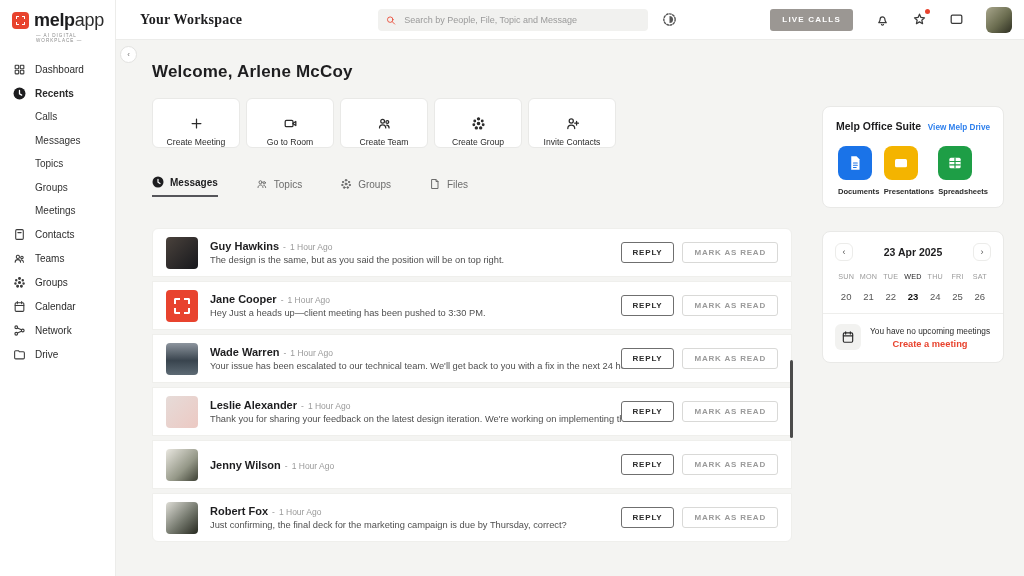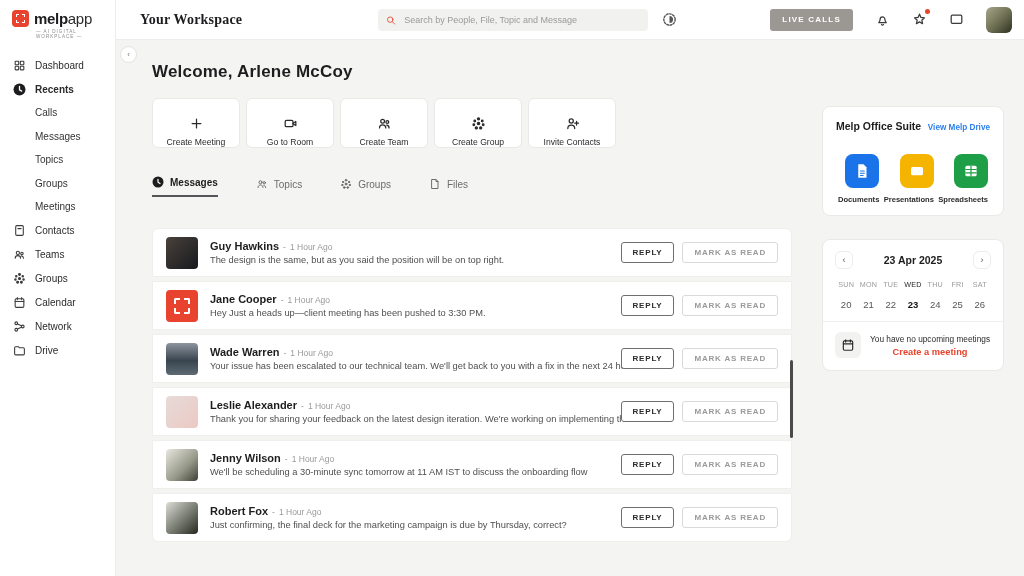--- a/index.html
+++ b/index.html
@@ -8,21 +8,21 @@
   svg{display:block}
   .icon svg{width:100%;height:100%;fill:none;stroke:currentColor;stroke-width:2;stroke-linecap:round;stroke-linejoin:round;}
 
   
   .sidebar{position:absolute;left:0;top:0;width:116px;height:576px;background:#fff;
            border-right:1px solid #ececea;box-sizing:border-box;z-index:3;}
   .brand{padding:10px 0 2px 12px;}
   .brand-row{display:flex;align-items:center;gap:5px;}
   .brand-mark{width:17px;height:17px;background:#e8432e;border-radius:4px;display:flex;align-items:center;justify-content:center;}
   .brand-mark span{width:7px;height:7px;border:1.6px dashed #fff;border-radius:1px;display:block;}
-  .brand-text{font-size:15px;letter-spacing:-0.3px;}
+  .brand-text{font-size:18px;letter-spacing:-0.3px;}
   .brand-text b{font-weight:700;}
   .brand-text i{font-style:normal;font-weight:400;color:#2b2b2b;}
   .tagline{font-size:4.6px;letter-spacing:1px;color:#8b8b8b;margin:2px 0 0 24px;}
   .nav{margin-top:12px;}
   .side-item{display:flex;align-items:center;gap:9px;height:24px;padding-left:13px;cursor:pointer;font-size:10px;color:#2b2b2b;}
   .side-item .sicon{width:13px;height:13px;color:#3c3c3c;flex:0 0 13px;}
   .side-item.active{font-weight:700;}
   .side-sub{padding-left:35px;height:23.5px;display:flex;align-items:center;font-size:10px;color:#333;cursor:pointer;}
   .clockbadge{width:13px;height:13px;}
   .clockbadge svg{width:100%;height:100%;}
@@ -81,21 +81,21 @@
   .scroll-thumb{position:absolute;left:674px;top:320px;width:3px;height:78px;background:#4b4b4b;border-radius:2px;cursor:pointer;}
 
   
   .rightcol{position:absolute;left:706px;top:66px;width:182px;}
   .panel{background:#fff;border:1px solid #e9e9e7;border-radius:8px;box-sizing:border-box;}
   .office{padding:13px 13px 11px;}
   .office-head{display:flex;align-items:baseline;justify-content:space-between;}
   .office-title{font-size:10.5px;font-weight:700;}
   .office-link{font-size:8.2px;font-weight:700;cursor:pointer;}
   .office-apps{display:flex;justify-content:space-between;margin-top:14px;padding:0 2px;}
-  .app-col{display:flex;flex-direction:column;align-items:flex-end;gap:7px;cursor:pointer;margin-top:8px;}
+  .app-col{display:flex;flex-direction:column;align-items:flex-start;gap:7px;cursor:pointer;}
   .app-tile{width:34px;height:34px;border-radius:8px;display:flex;align-items:center;justify-content:center;}
   .app-lbl{font-size:7.6px;color:#2b2b2b;font-weight:700;}
 
   .cal{margin-top:23px;padding:11px 12px 12px;}
   .cal-head{display:flex;align-items:center;justify-content:space-between;}
   .cal-nav{width:16px;height:16px;border:1px solid #ececea;border-radius:6px;background:#fff;color:#555;
            font-size:9px;display:flex;align-items:center;justify-content:center;cursor:pointer;}
   .cal-title{font-size:10.5px;font-weight:700;}
   .cal-grid{display:grid;grid-template-columns:repeat(7,1fr);margin-top:11px;row-gap:10px;text-align:center;}
   .cal-day{font-size:7.2px;color:#9a9a9a;letter-spacing:0.2px;cursor:default;}
@@ -442,21 +442,20 @@
         </div>
     </div>
     <div class="msg-row">
       <div class="msg-avatar" style="background: linear-gradient(135deg, rgb(233, 231, 224), rgb(148, 151, 135) 60%, rgb(60, 63, 51));"></div>
       <div class="msg-body">
         <div class="msg-top">
             <span class="msg-name">Jenny Wilson</span>
             <span class="msg-sep">-</span>
             <span class="msg-time">1 Hour Ago</span>
           </div>
-        <div class="msg-text">We'll be scheduling a 30-minute sync tomorrow at 11 AM IST to discuss the onboarding flow</div>
       </div>
       <div class="msg-actions">
           <button class="btn reply">REPLY</button>
           <button class="btn mark">MARK AS READ</button>
         </div>
     </div>
     <div class="msg-row">
       <div class="msg-avatar" style="background: linear-gradient(135deg, rgb(222, 221, 214), rgb(117, 121, 110) 55%, rgb(38, 40, 31));"></div>
       <div class="msg-body">
         <div class="msg-top">

